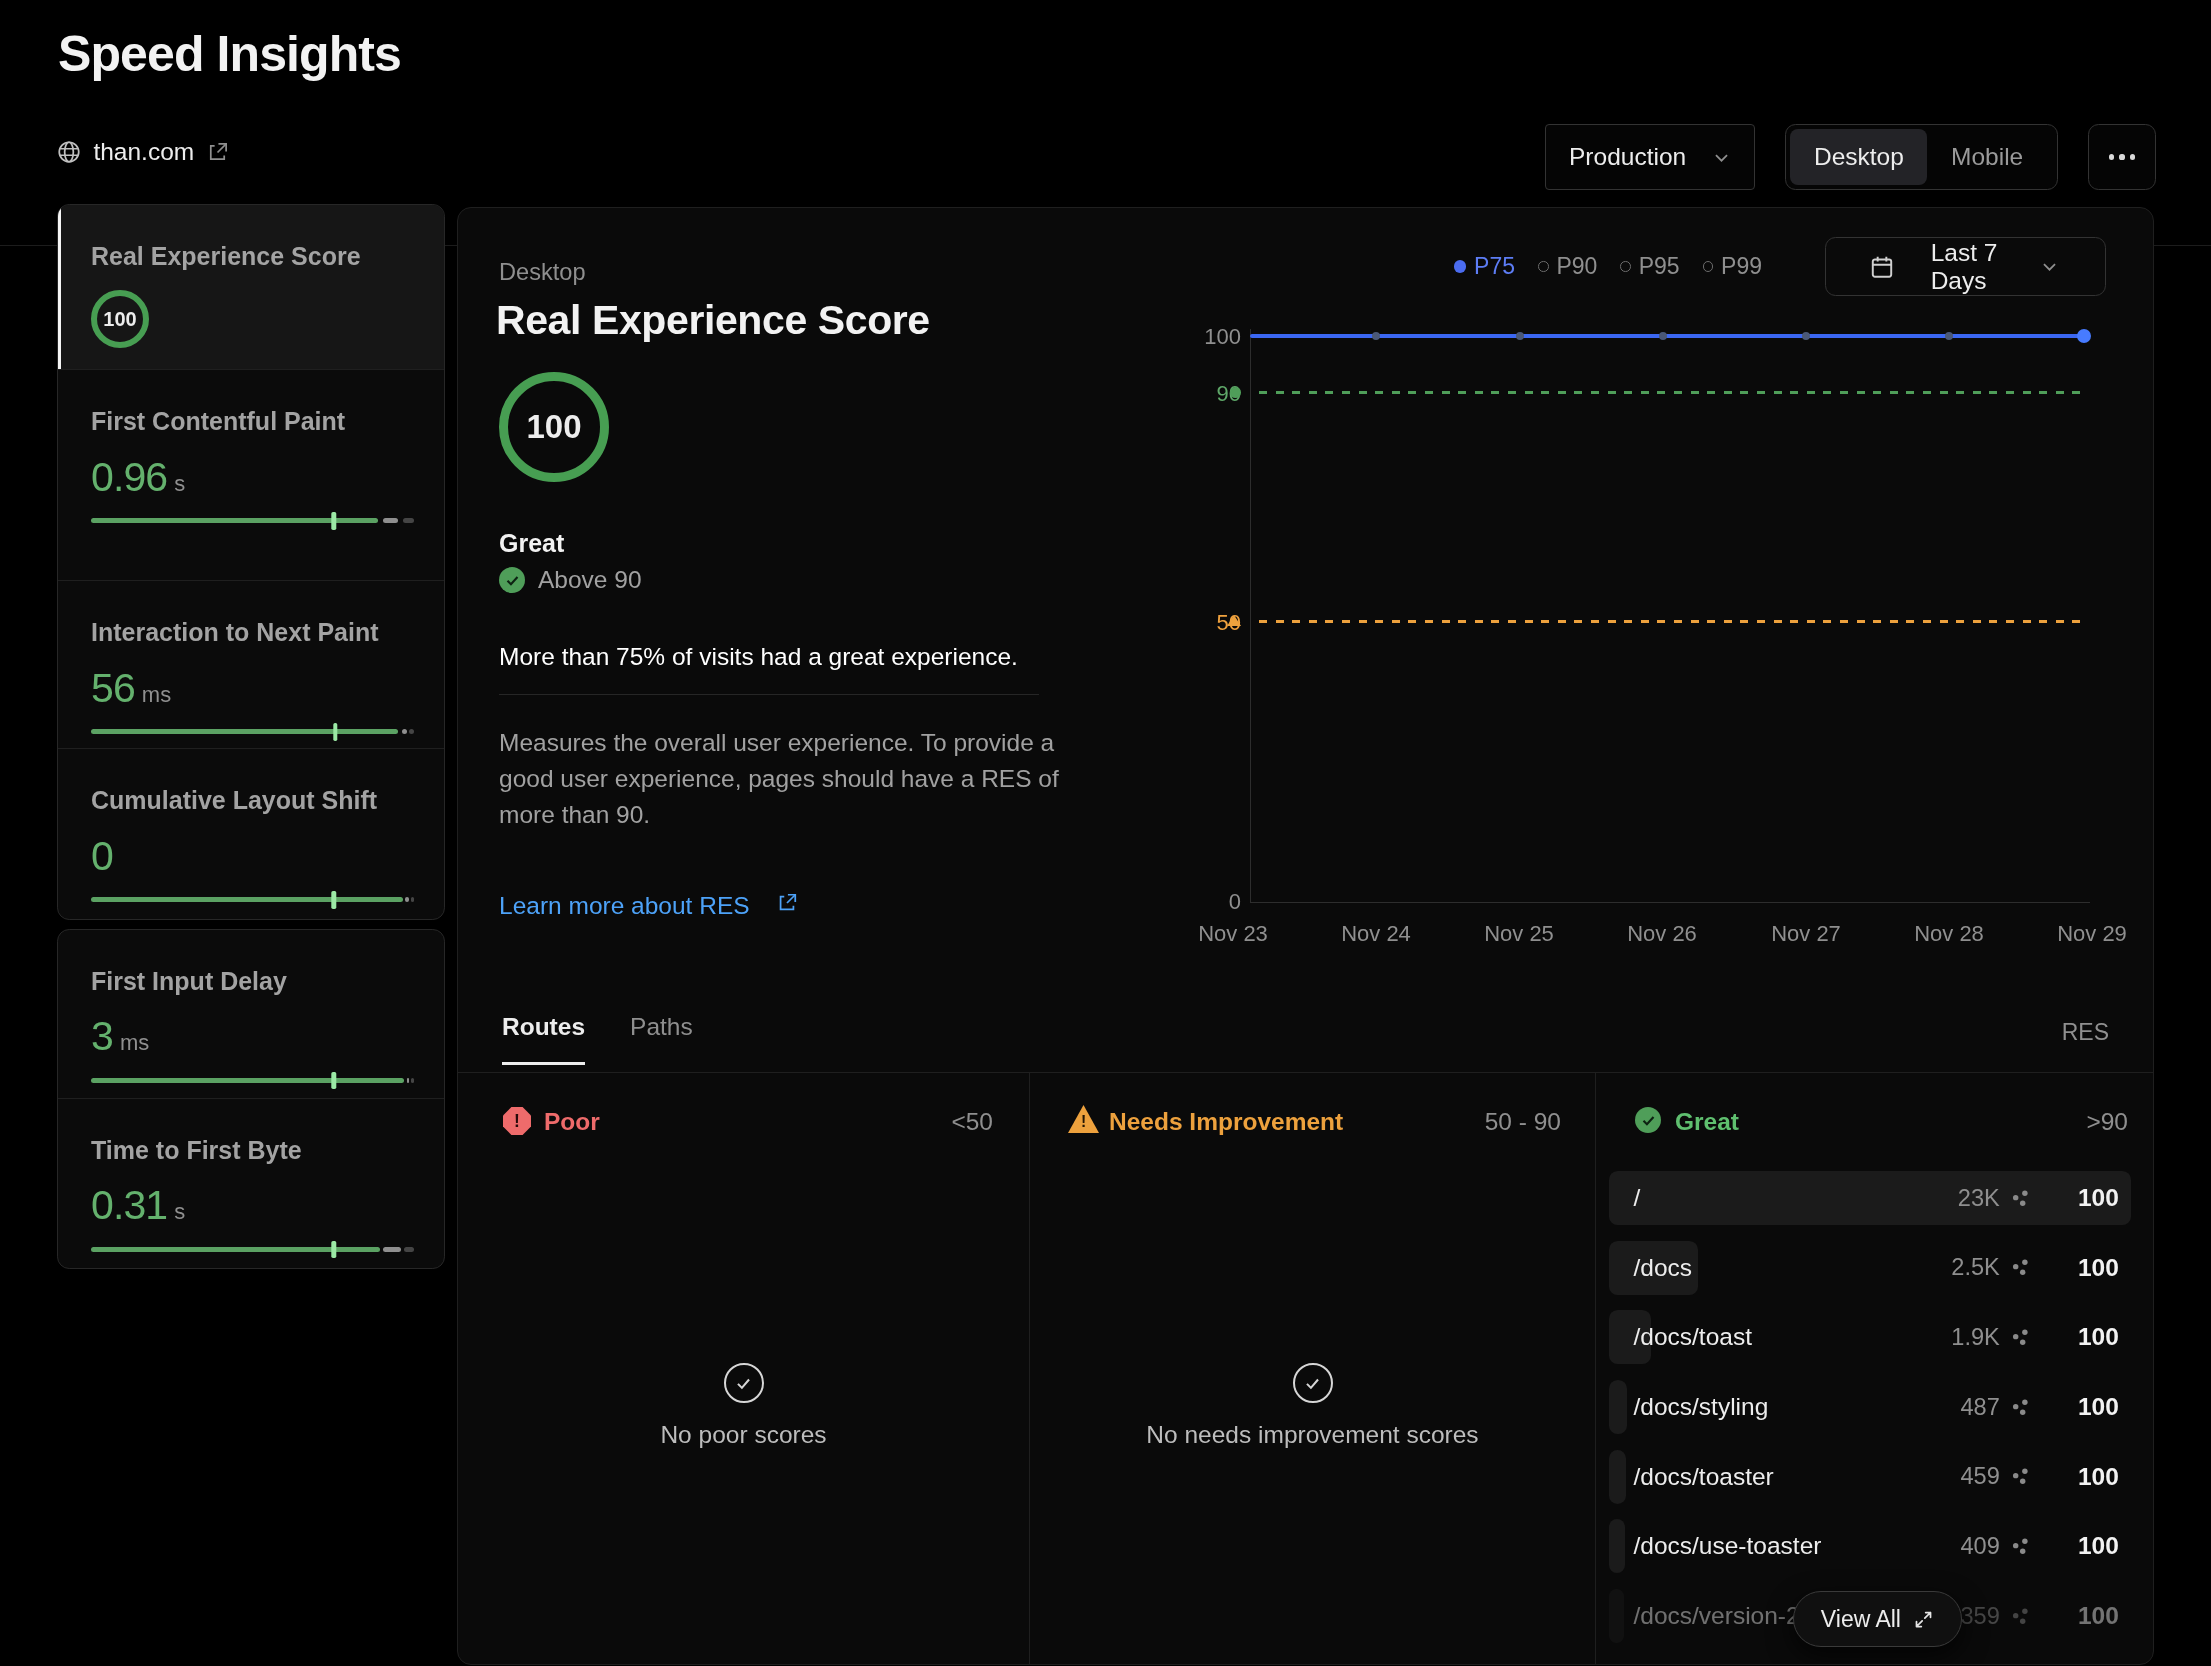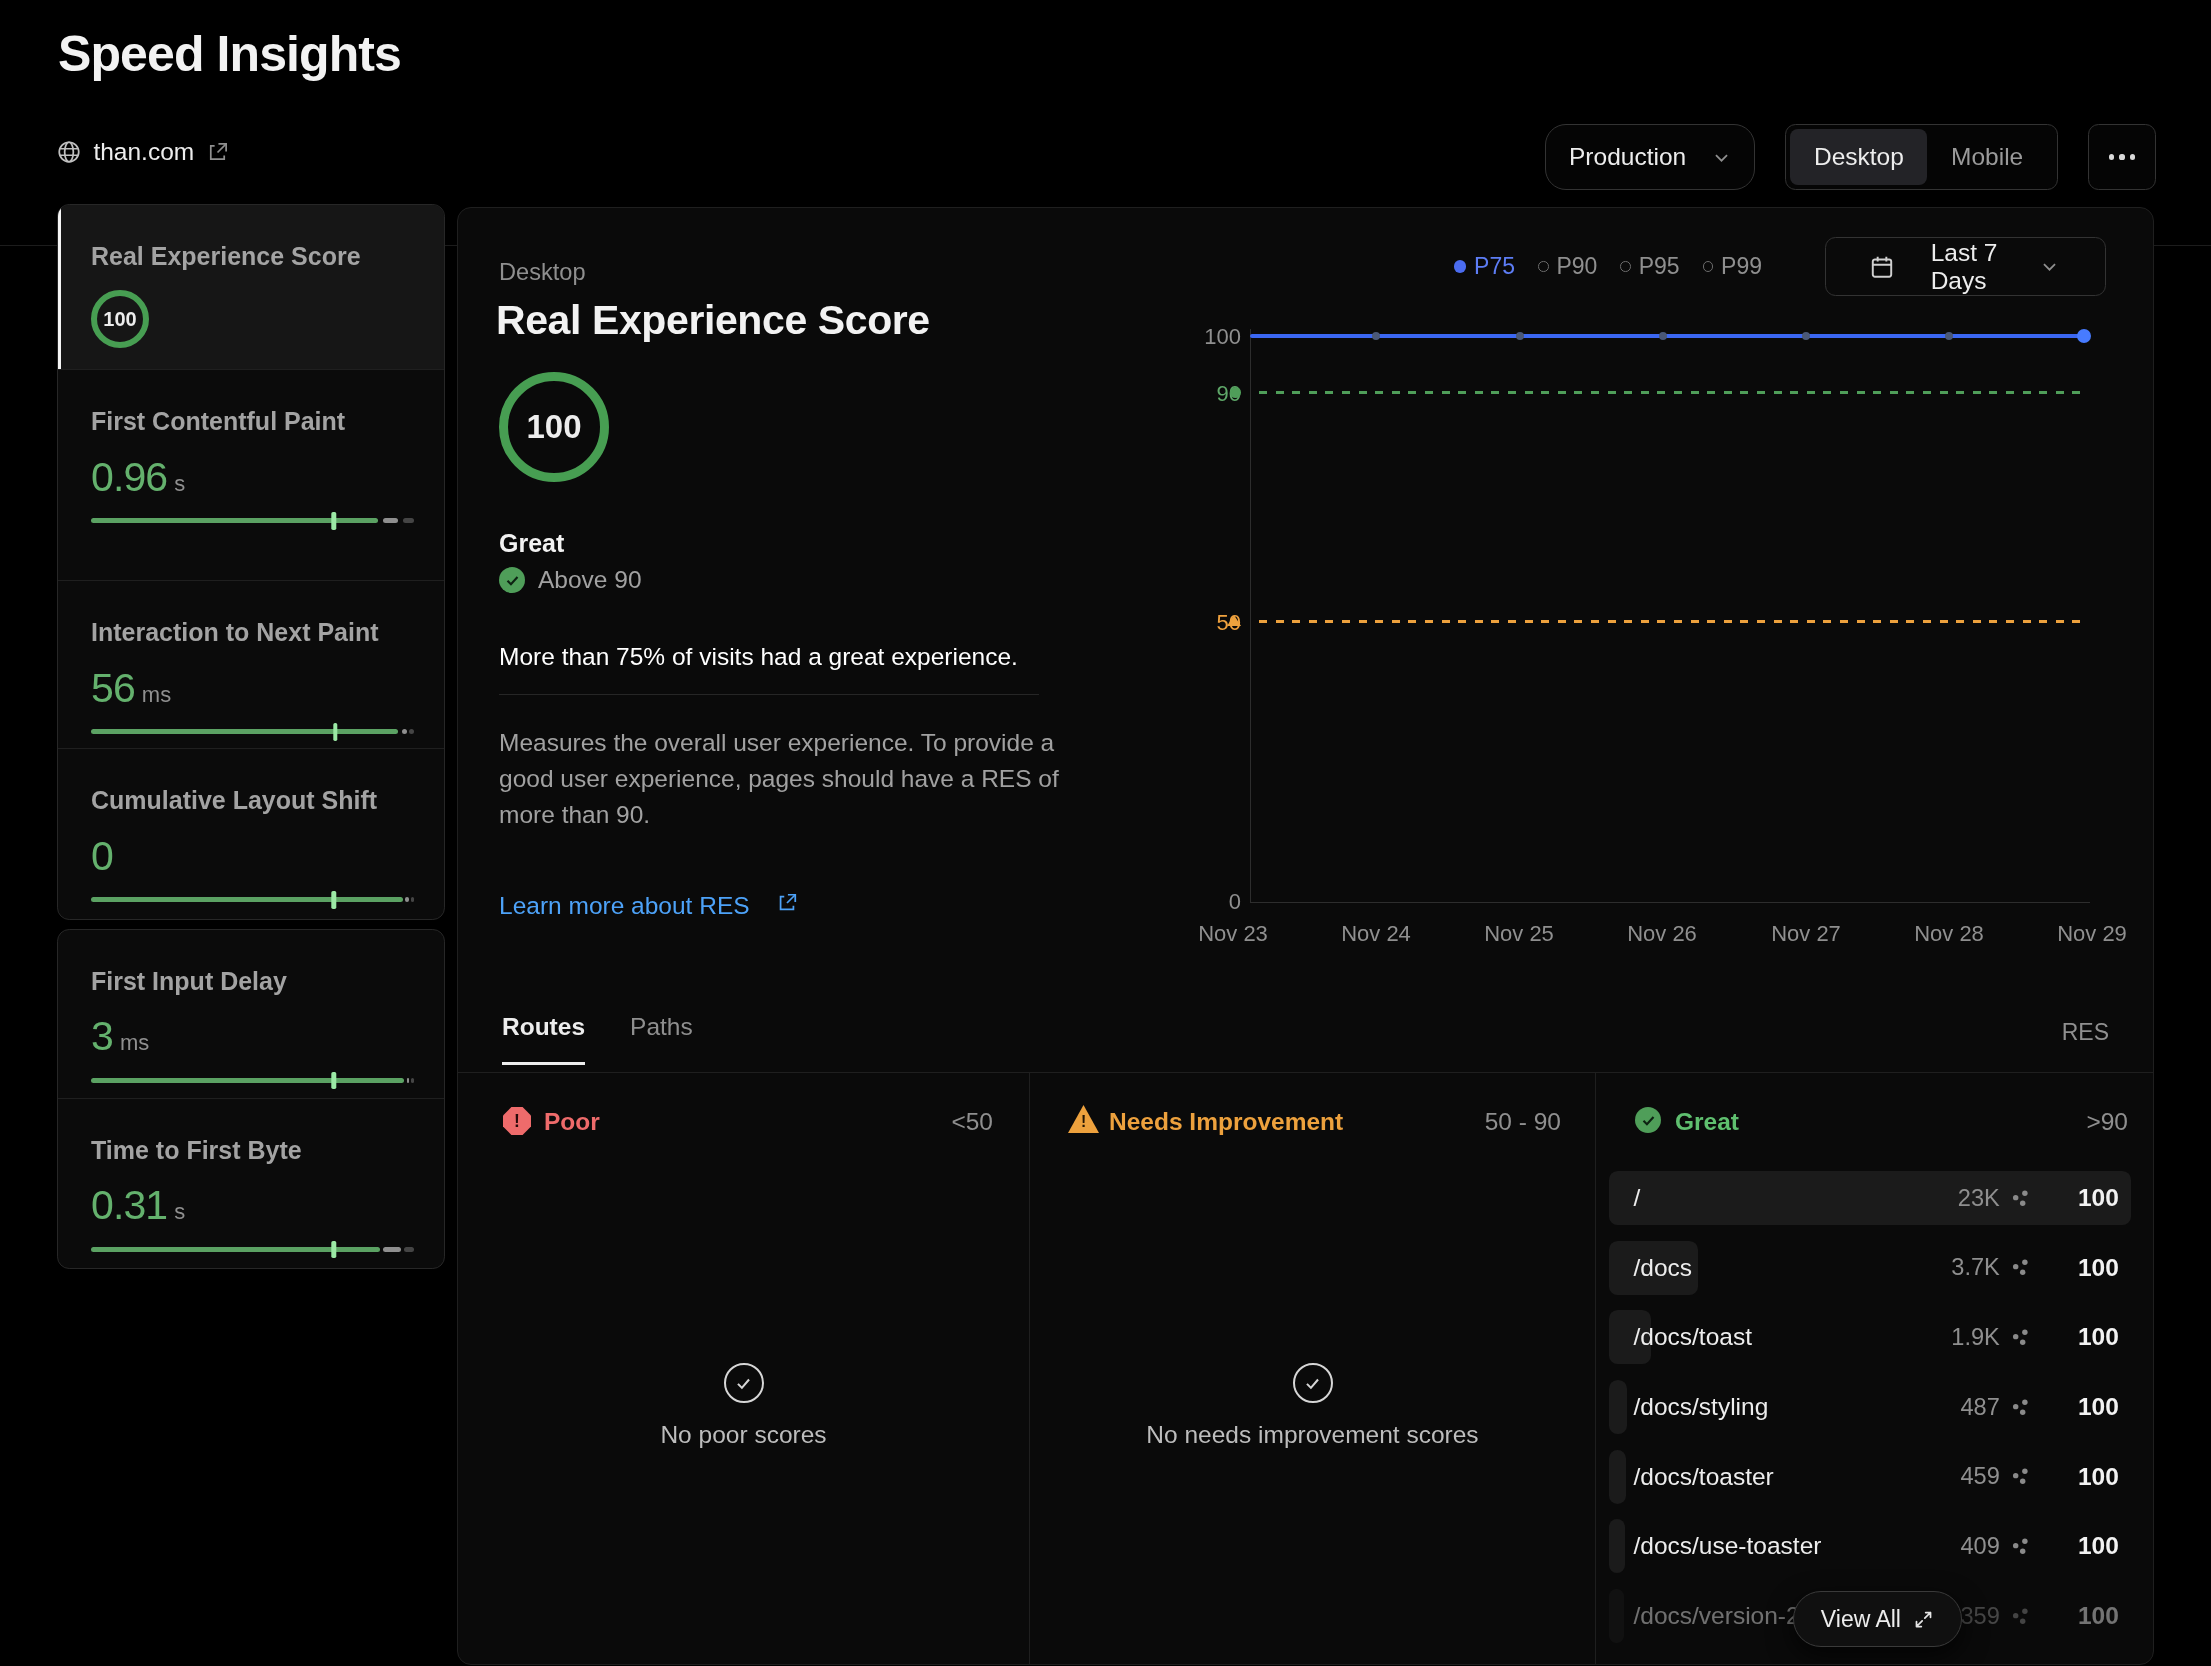--- a/index.html
+++ b/index.html
@@ -10,21 +10,21 @@
   .header-divider { position:absolute; left:0; top:245px; width:2211px; height:0.9px; background:#1c1c1c; }
 
   
   .page-title { position:absolute; left:58px; top:24.5px; font-size:50px; font-weight:700; letter-spacing:-0.9px; color:#f2f2f2; }
   .site-row { position:absolute; left:56px; top:138px; display:flex; align-items:center; gap:11.4px; cursor:pointer; }
   .site-row .site-name { font-size:24.5px; font-weight:500; color:#ededed; }
   .icon { display:inline-flex; align-items:center; justify-content:center; }
 
   .toolbar { position:absolute; left:1545px; top:124px; display:flex; gap:30px; }
   .env-btn { display:flex; align-items:center; justify-content:space-between; width:210px; height:66px;
-             padding:0 23px; background:#050505; border:0.9px solid #333; border-radius:21px; cursor:pointer; }
+             padding:0 23px; background:#050505; border:0.9px solid #333; border-radius:4px; cursor:pointer; }
   .env-btn span { font-size:24.5px; color:#ededed; }
   .segmented { display:flex; align-items:center; width:273px; height:66px; border:0.9px solid #333;
                border-radius:10.5px; padding:4.4px; background:#050505; }
   .seg { height:56px; display:flex; align-items:center; justify-content:center; padding:0 23.6px;
          font-size:24.5px; border-radius:7.9px; cursor:pointer; color:#9a9a9a; }
   .seg.active { background:#232327; color:#ededed; }
   .more-btn { width:68px; height:66px; border:0.9px solid #333; border-radius:10.5px; background:#050505;
               display:flex; align-items:center; justify-content:center; gap:5.2px; cursor:pointer; }
   .more-btn i { width:5.2px; height:5.2px; border-radius:50%; background:#d9d9d9; }
 
@@ -400,21 +400,21 @@
           <circle cx="17" cy="6" r="3.1" fill="#8a8a8a"></circle>
           <circle cx="6.5" cy="11" r="3.1" fill="#8a8a8a"></circle>
           <circle cx="14.5" cy="17.5" r="3.1" fill="#8a8a8a"></circle>
         </svg>
       <span class="score">100</span>
     </div>
 
     <div class="route-row">
       <div class="pill" style="width: 17%;"></div>
       <span class="route">/docs</span>
-      <span class="count">3.7K</span>
+      <span class="count">2.5K</span>
       <svg class="dots-icon" width="21" height="21" viewBox="0 0 24 24">
           <circle cx="17" cy="6" r="3.1" fill="#8a8a8a"></circle>
           <circle cx="6.5" cy="11" r="3.1" fill="#8a8a8a"></circle>
           <circle cx="14.5" cy="17.5" r="3.1" fill="#8a8a8a"></circle>
         </svg>
       <span class="score">100</span>
     </div>
 
     <div class="route-row">
       <div class="pill" style="width: 8%;"></div>

